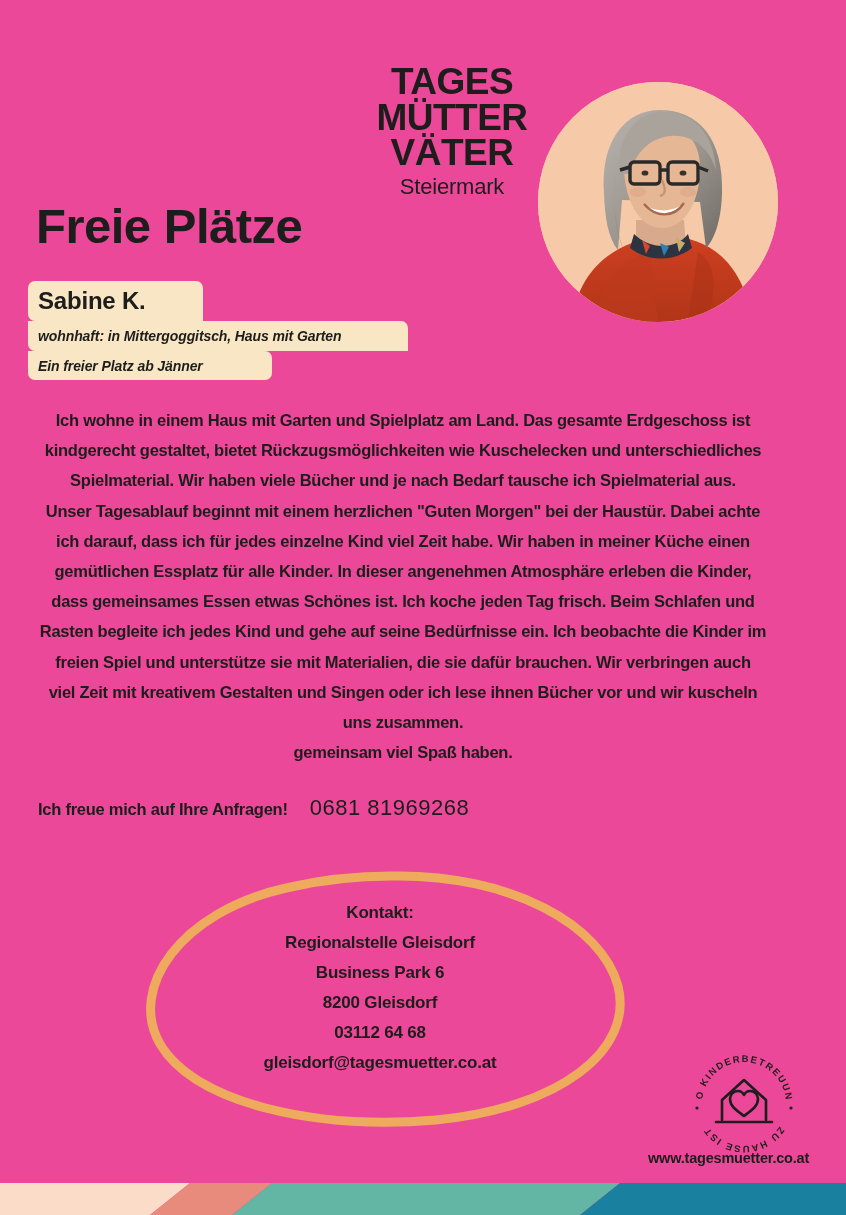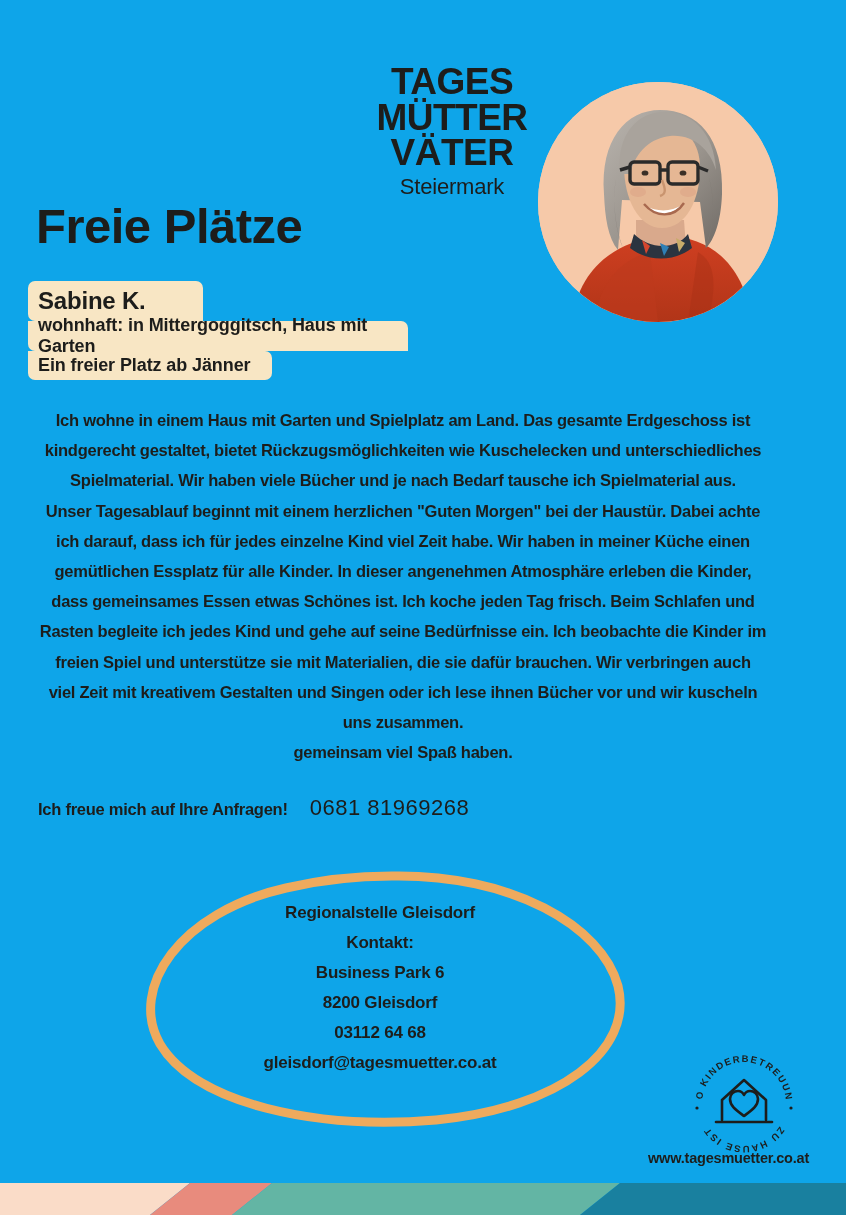--- a/index.html
+++ b/index.html
@@ -4,21 +4,21 @@
 <style>
   html,body{margin:0;padding:0;}
   body{
     width:846px;height:1215px;
     background:#ffffff;
     font-family:"Liberation Sans", sans-serif;
     color:#1d1d1b;
     overflow:hidden;
     position:relative;
   }
-  .page{position:absolute;inset:0;width:846px;height:1215px;background:#0ea5e9;}
+  .page{position:absolute;inset:0;width:846px;height:1215px;background:#ec4899;}
 
   
   .logo{position:absolute;left:367px;top:64px;width:170px;text-align:center;}
   .logo .l{
     font-weight:700;letter-spacing:-0.5px;line-height:0.96;
     font-size:37px;color:#1d1d1b;display:block;
     font-stretch:condensed;
   }
   .logo .sub{
     display:block;font-weight:400;font-size:22px;margin-top:3px;color:#1d1d1b;
@@ -43,21 +43,21 @@
   .bands{position:absolute;left:28px;top:281px;}
   .band{
     background:#f8e6c4;border-radius:7px;
     display:flex;align-items:center;
     padding:0 10px;margin-bottom:0px;
   }
   .band.b1{width:155px;height:40px;border-bottom-right-radius:0;}
   .band.b2{width:360px;height:30px;border-top-left-radius:0;border-bottom-right-radius:0;}
   .band.b3{width:224px;height:29px;border-top-left-radius:0;border-top-right-radius:7px;}
   .nm{font-size:24px;font-weight:700;letter-spacing:-0.2px;}
-  .bl{font-size:18px;font-weight:700;letter-spacing:-0.1px;}
+  .bl{font-size:14px;font-weight:700;letter-spacing:-0.1px;font-style:italic;}
 
   
   .body-copy{
     position:absolute;left:38px;top:405px;width:730px;
     font-size:16.5px;font-weight:700;line-height:30.2px;
     letter-spacing:-0.25px;color:#1d1d1b;
   }
   .body-copy p{margin:0;text-align:center;}
 
   
@@ -192,22 +192,22 @@
   <div class="cta">
     <span class="cta-text">Ich freue mich auf Ihre Anfragen!</span>
     <span class="cta-phone">0681 81969268</span>
   </div>
 
   <svg class="ellipse-svg" viewBox="0 0 500 262">
     <path d="M252 8 C372 6 462 58 478 118 C494 182 420 240 296 252 C176 262 56 236 20 176 C-12 120 40 44 146 20 C180 12 216 8 252 8 Z" fill="none" stroke="#eeaa5d" stroke-width="9" stroke-linecap="round"></path>
   </svg>
 
   <div class="contact">
+    <div>Kontakt:</div>
     <div>Regionalstelle Gleisdorf</div>
-    <div>Kontakt:</div>
     <div>Business Park 6</div>
     <div>8200 Gleisdorf</div>
     <div>03112 64 68</div>
     <div>gleisdorf@tagesmuetter.co.at</div>
   </div>
 
   <svg class="stamp" viewBox="0 0 112 112">
     <defs>
       <path id="arcTop" d="M 14 56 A 42 42 0 0 1 98 56"></path>
       <path id="arcBot" d="M 98 56 A 42 42 0 0 1 14 56"></path>

